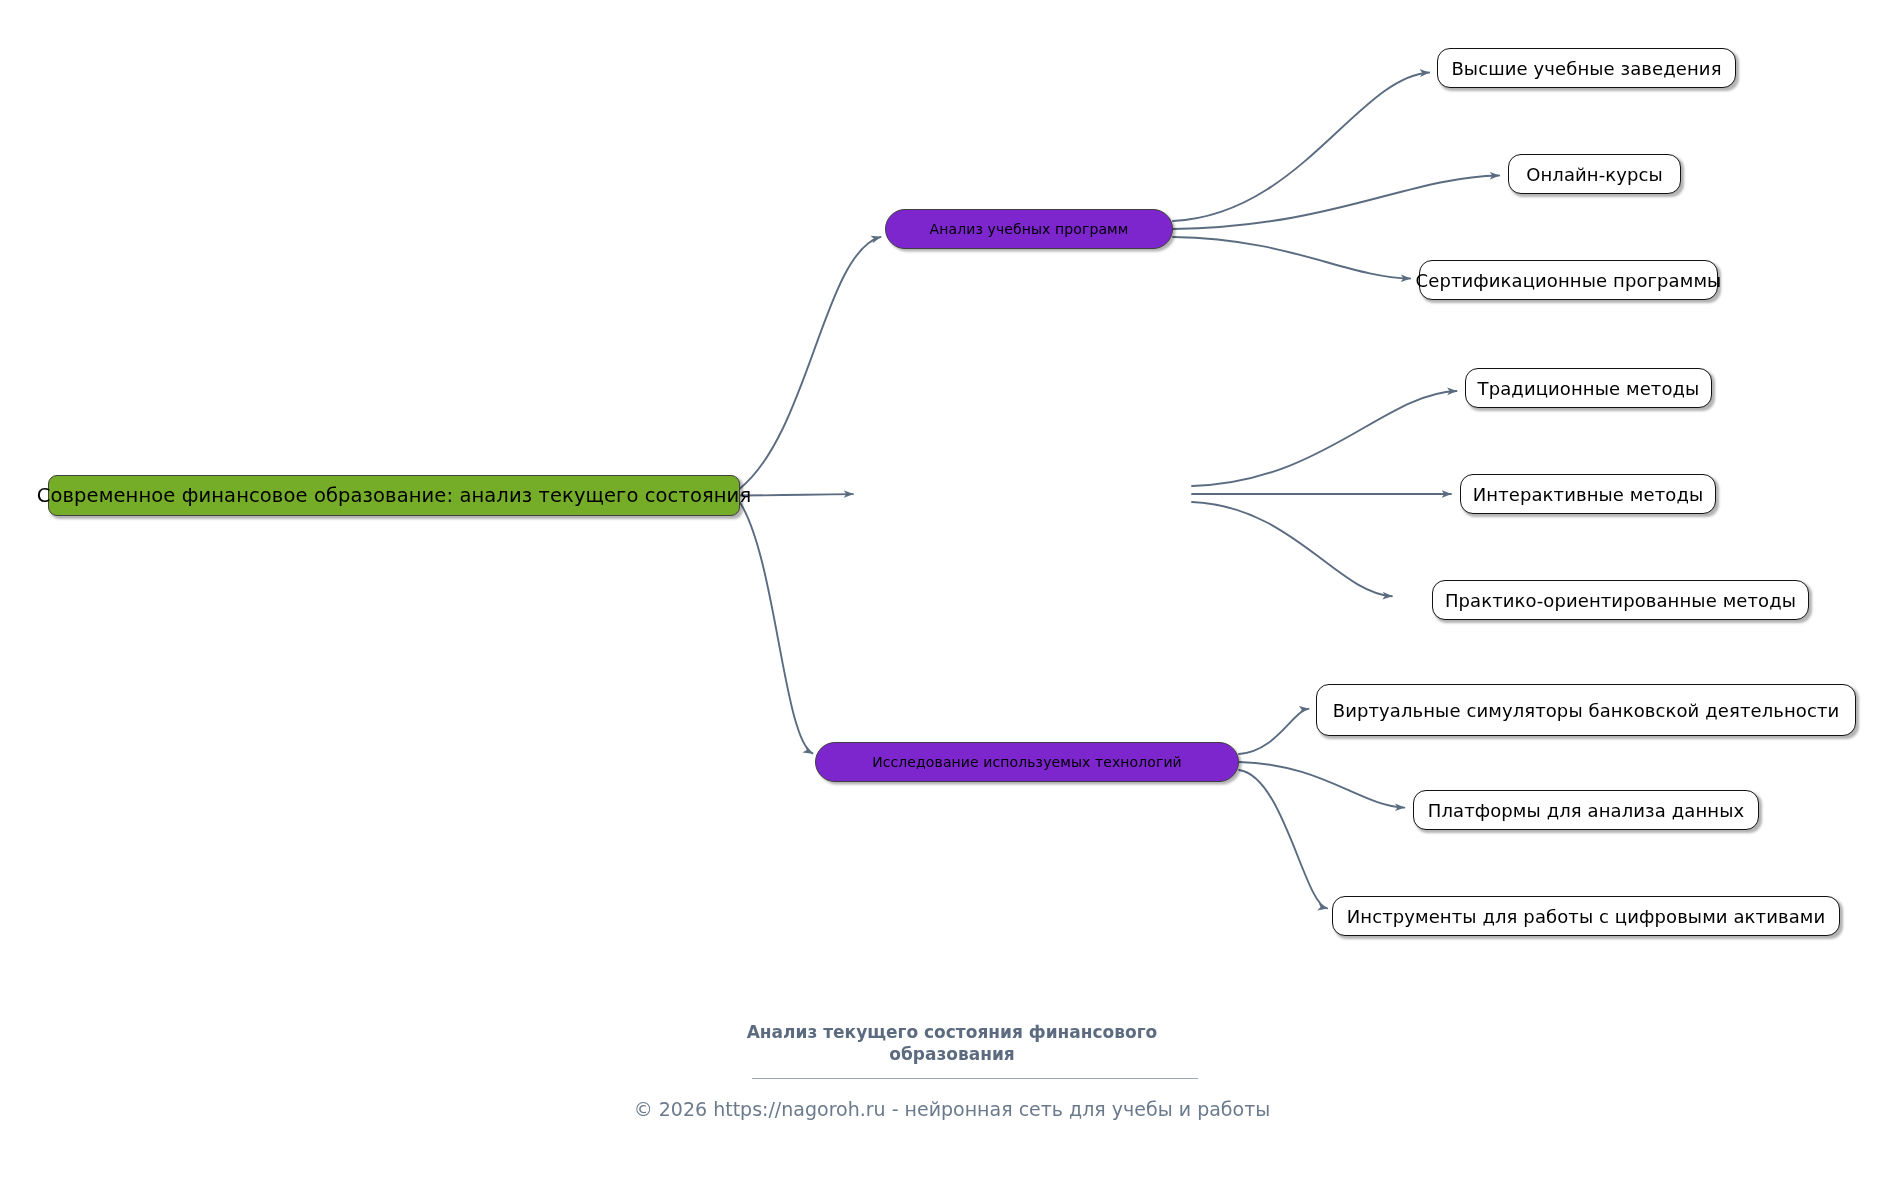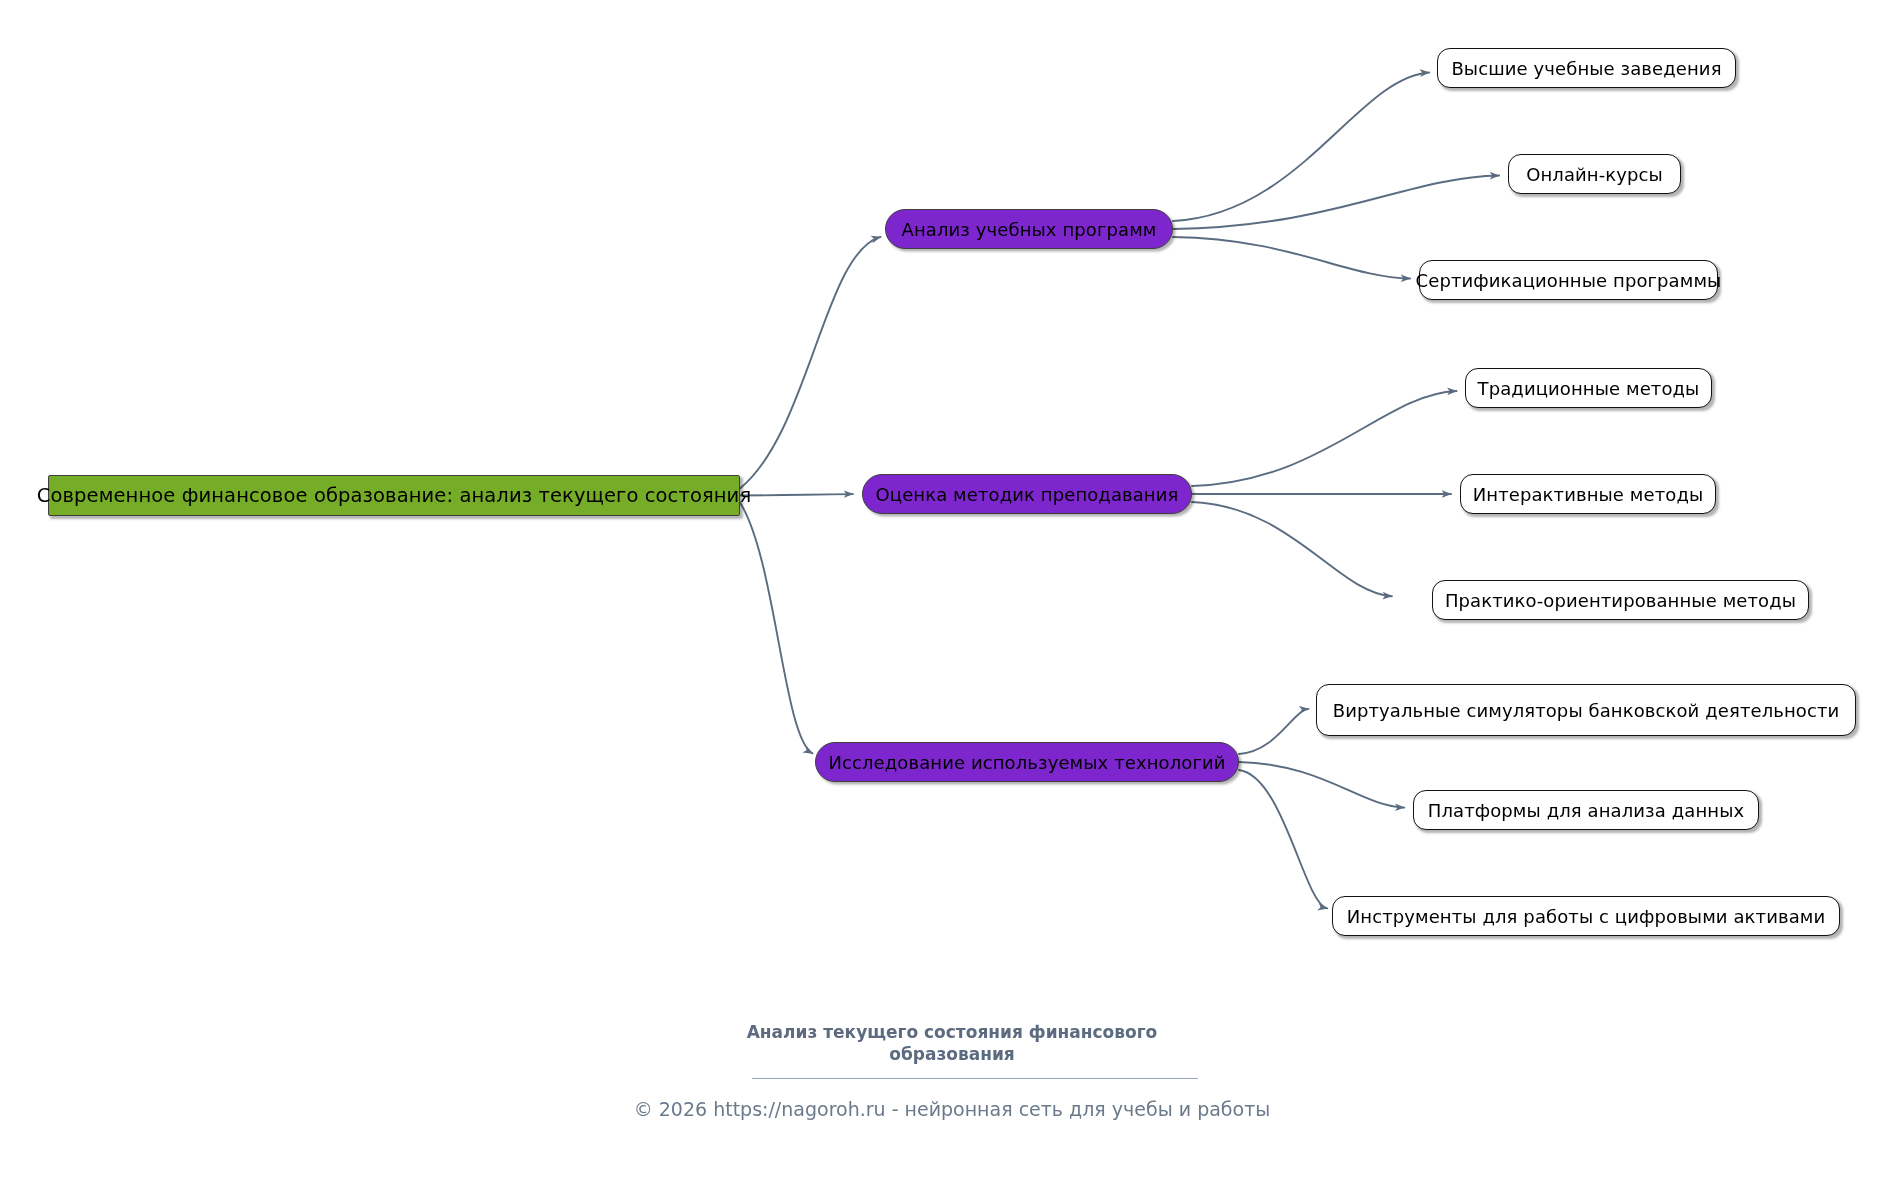--- a/index.html
+++ b/index.html
@@ -41,33 +41,33 @@
     justify-content: center;
     white-space: nowrap;
     color: #000000;
     letter-spacing: 0.1px;
   }
 
   
   .node-root {
     background: #76ad28;
     border: 1.6px solid #3f3f3f;
-    border-radius: 2px;
+    border-radius: 9px;
     font-size: 19.5px;
     padding: 0 22px;
     height: 41px;
     box-shadow: 2.5px 2.5px 2.5px rgba(0,0,0,0.30);
   }
 
   
   .node-branch {
     background: #7d26cd;
     border: 1.6px solid #3f3f3f;
     border-radius: 20px;
-    font-size: 18px;
+    font-size: 14px;
     padding: 0 14px;
     height: 40px;
     box-shadow: 2.5px 2.5px 2.5px rgba(0,0,0,0.30);
   }
 
   
   .node-leaf {
     background: #ffffff;
     border: 1.7px solid #121212;
     border-radius: 13px;
@@ -145,23 +145,20 @@
   <div class="node node-leaf" style="left: 1437px; top: 48px; width: 299px; height: 40px;">
     <span>Высшие учебные заведения</span>
   </div>
   <div class="node node-leaf" style="left: 1508px; top: 154px; width: 173px; height: 40px;">
     <span>Онлайн-курсы</span>
   </div>
   <div class="node node-leaf" style="left: 1419px; top: 260px; width: 299px; height: 40px;">
     <span>Сертификационные программы</span>
   </div>
 
-  <div class="node node-branch" style="left: 862px; top: 474px; width: 330px; height: 40px; background: rgb(125, 38, 205); color: rgb(0, 0, 0);">
-    <span>Оценка методик преподавания</span>
-  </div>
   <div class="node node-leaf" style="left: 1465px; top: 368px; width: 247px; height: 40px;">
     <span>Традиционные методы</span>
   </div>
   <div class="node node-leaf" style="left: 1460px; top: 474px; width: 256px; height: 40px;">
     <span>Интерактивные методы</span>
   </div>
   <div class="node node-leaf" style="left: 1400px; top: 580px; width: 377px; height: 40px; margin-left: 32px;">
     <span>Практико-ориентированные методы</span>
   </div>
 

